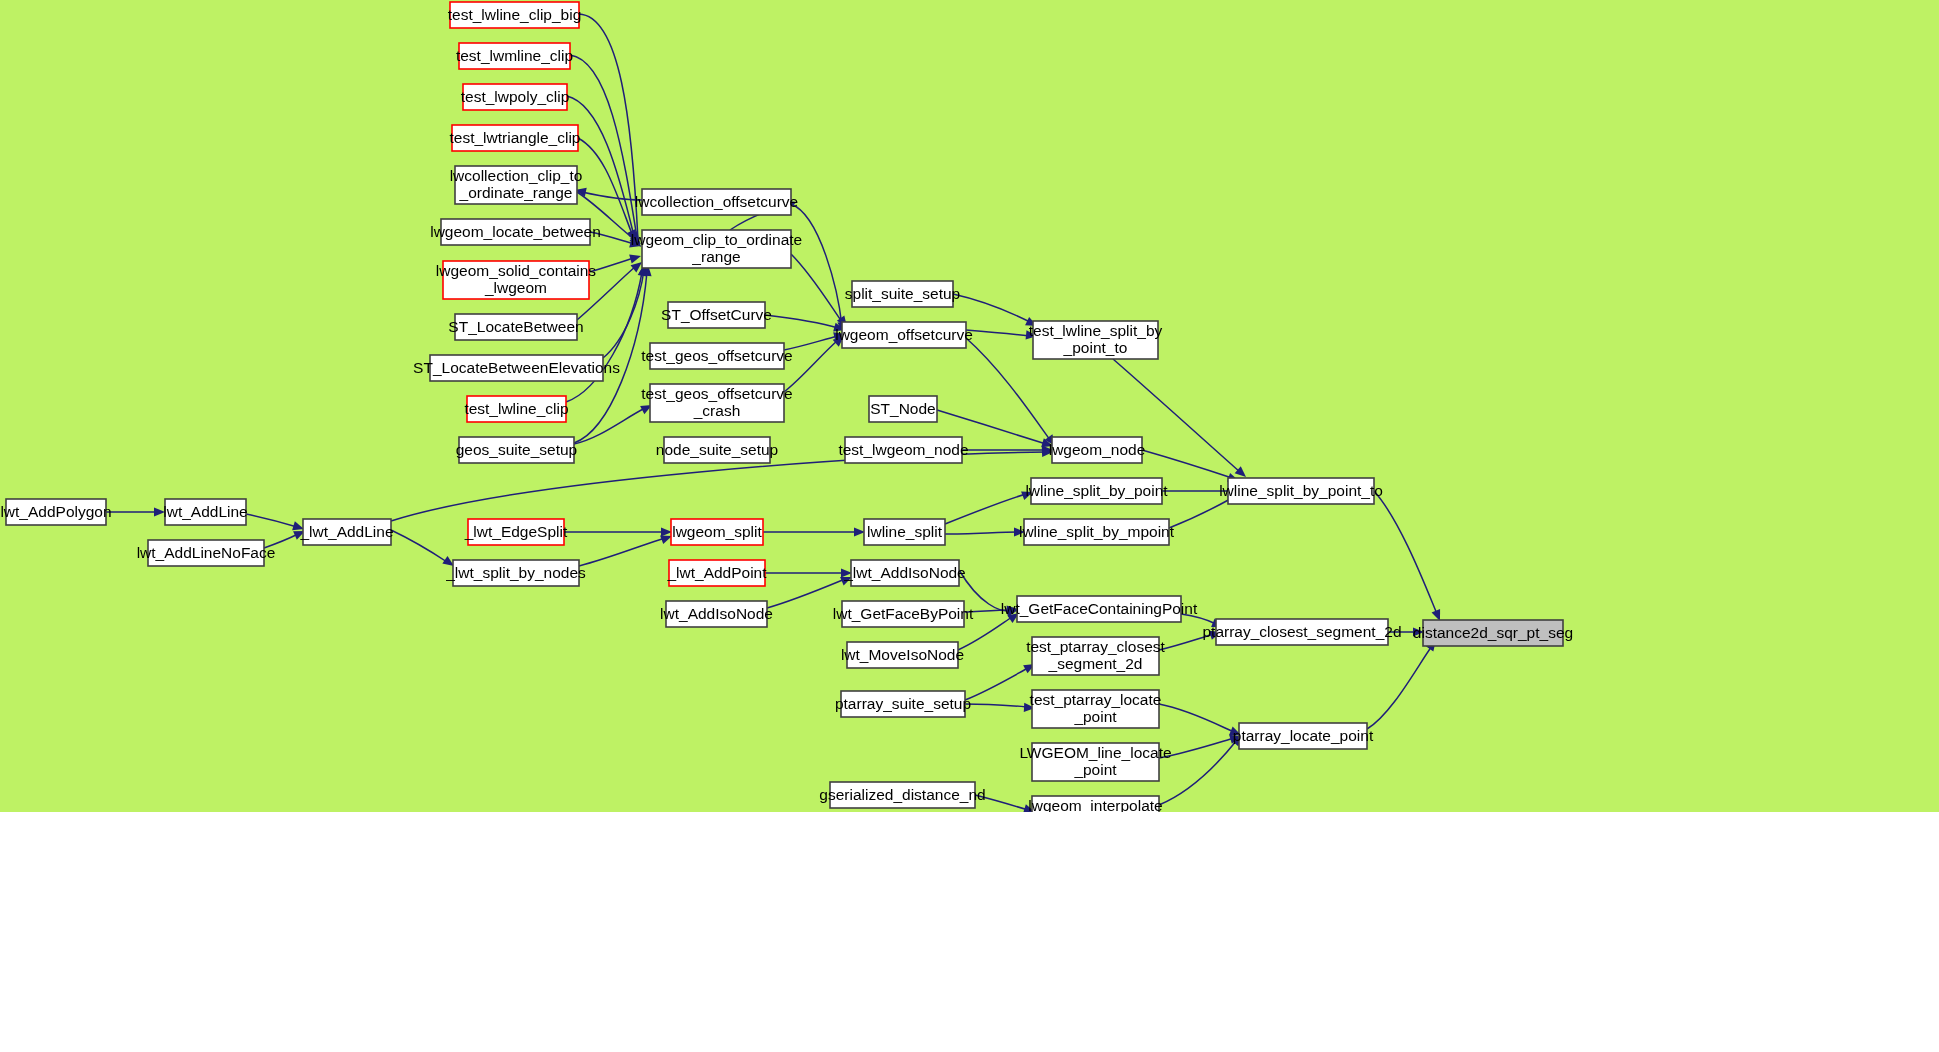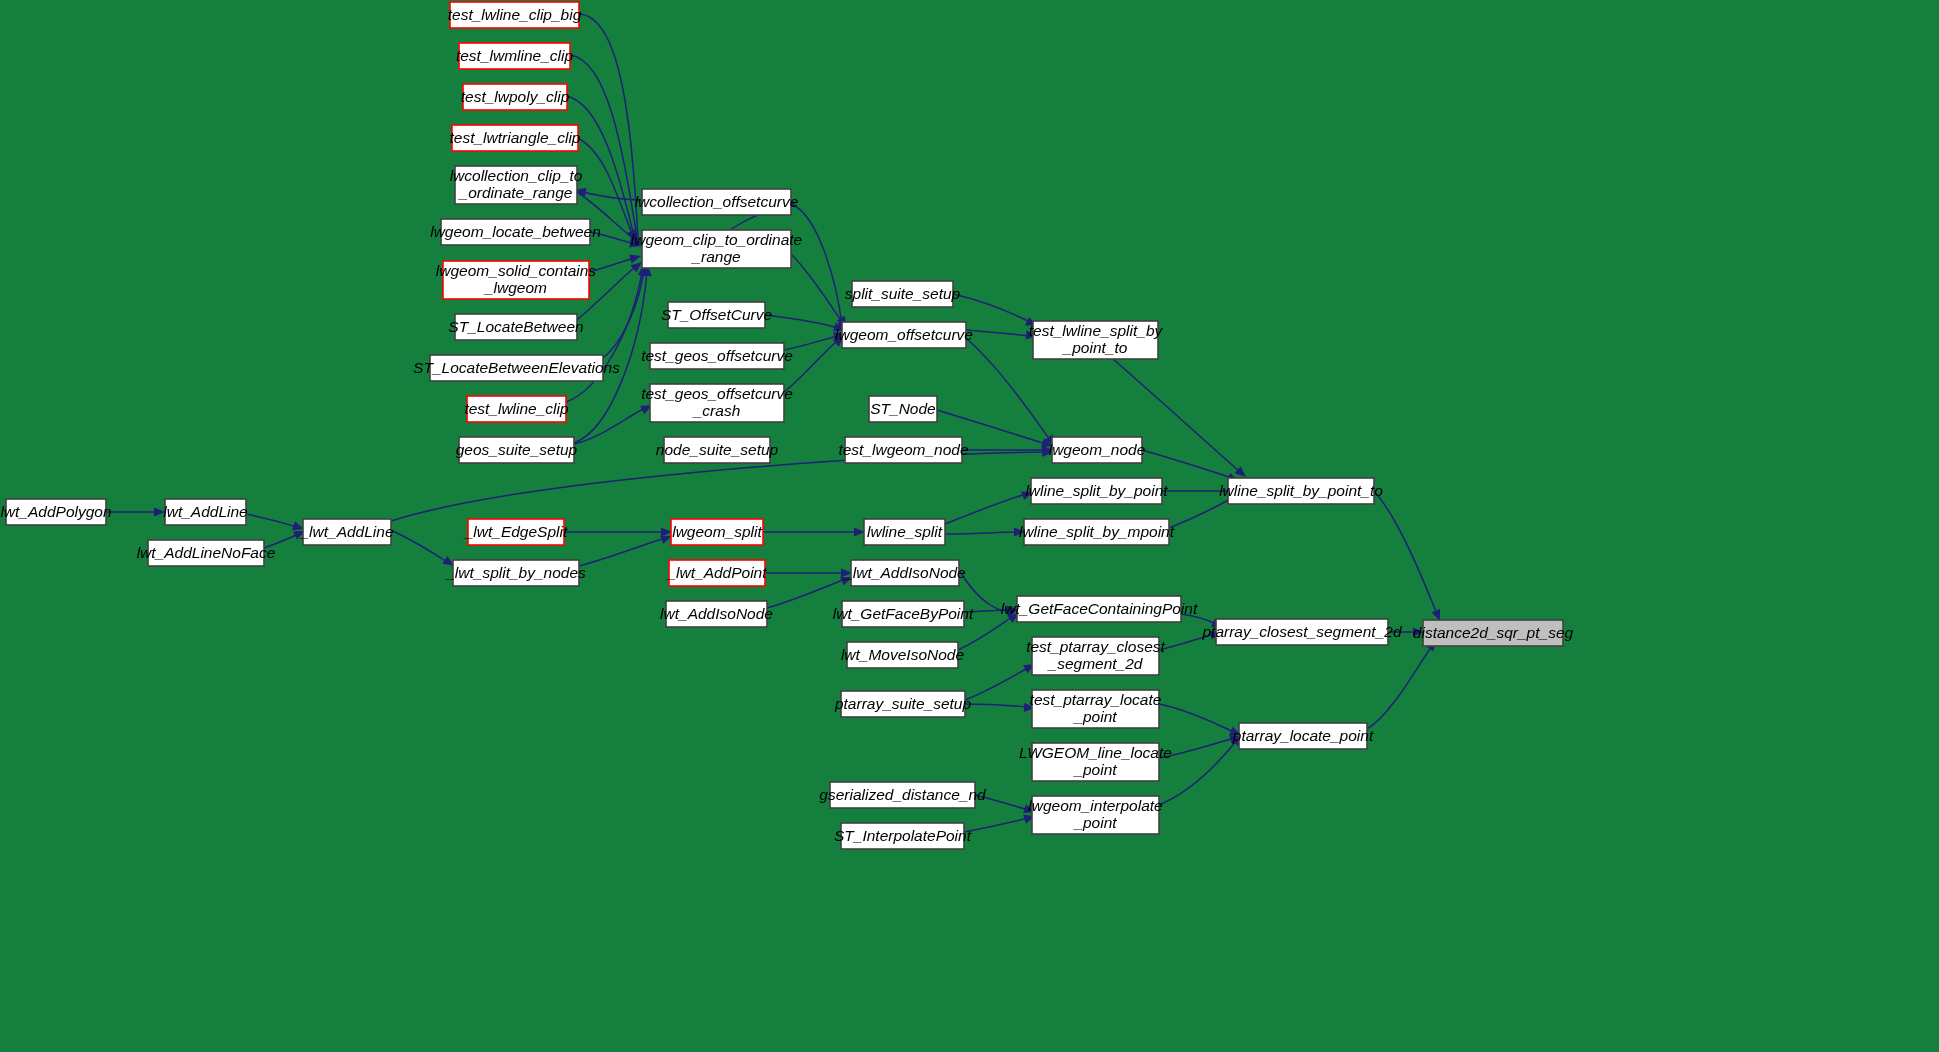--- a/index.html
+++ b/index.html
@@ -3,25 +3,24 @@
 <meta charset="utf-8">
 <style>
   html, body {
     margin: 0;
     padding: 0;
     background: #ffffff;
   }
   #graph-root {
     position: relative;
     width: 1939px;
-    height: 1052px;
-    background: #15803d;
+    height: 812px;
+    background: #bef264;
     font-family: "Liberation Sans", sans-serif;
     overflow: hidden;
-    font-style: italic;
   }
   svg#callgraph {
     position: absolute;
     left: 0;
     top: 0;
     width: 1939px;
     height: 1052px;
     display: block;
   }
   .node-rect {

